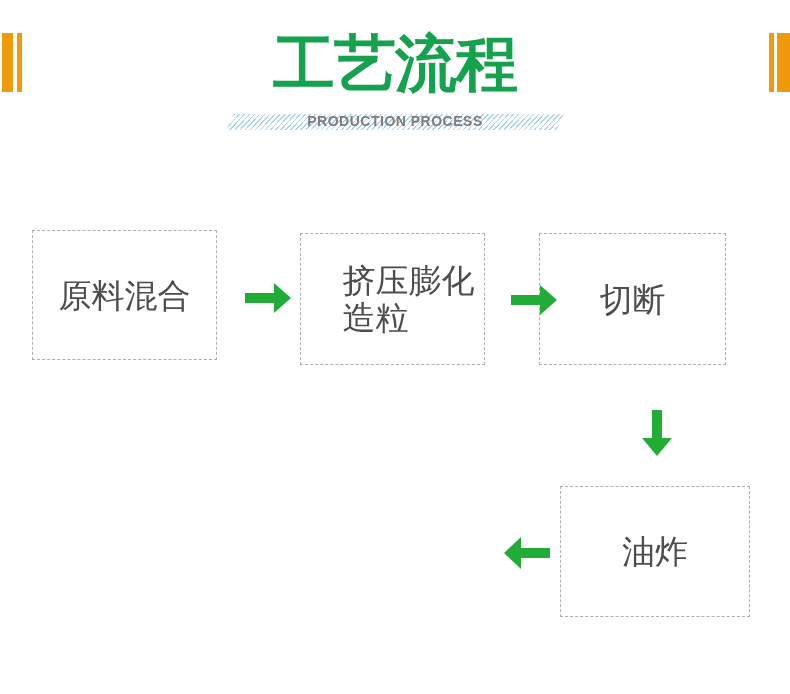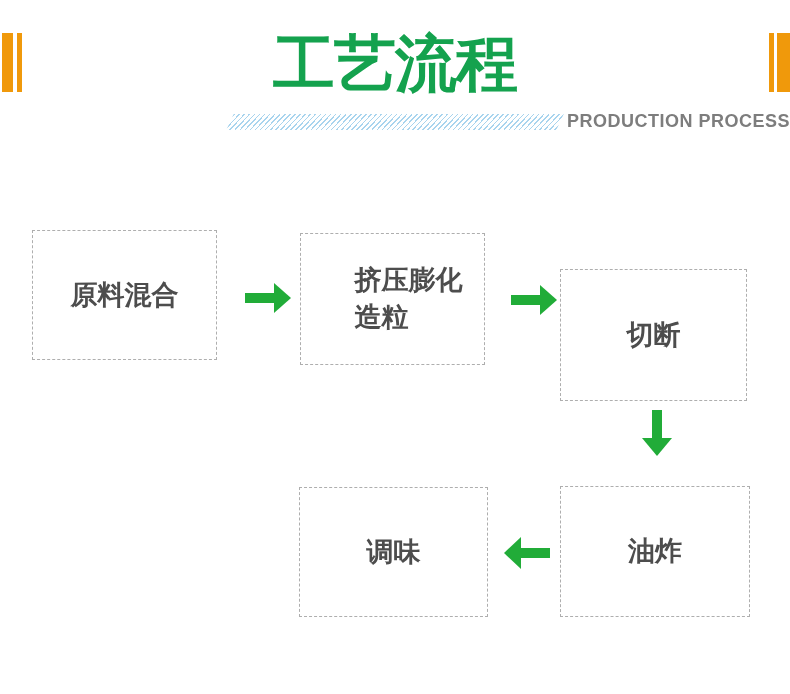--- a/index.html
+++ b/index.html
@@ -47,44 +47,44 @@
     width:330px;height:16px;
     transform:skewX(-25deg);
     background:repeating-linear-gradient(
       115deg,
       var(--stripe-blue) 0px, var(--stripe-blue) 1.4px,
       transparent 1.4px, transparent 4.6px
     );
   }
   .subtitle-text{
     position:absolute;left:0;right:0;top:0;
-    text-align:right;
-    font-size:18px;line-height:22px;font-weight:700;
+    text-align:center;
+    font-size:14px;line-height:22px;font-weight:700;
     letter-spacing:0.5px;
     color:var(--subtitle-gray);
   }
 
   
   .flow-box{
     position:absolute;
     border:1px dashed var(--box-border);
     display:flex;align-items:center;justify-content:center;
     box-sizing:border-box;
     background:#fff;
   }
   .flow-box .label{
-    font-size:27px;line-height:37px;font-weight:700;
+    font-size:33px;line-height:37px;font-weight:400;
     color:var(--box-text);
     white-space:pre-line;
     text-align:center;
   }
   .flow-box.multiline .label{text-align:left;margin-left:32px;}
   .box-mixing   {left:32px; top:230px;width:185px;height:130px;}
   .box-extrusion{left:300px;top:233px;width:185px;height:132px;}
-  .box-cutting  {left:560px;top:233px;width:187px;height:132px;margin-top:36px;}
+  .box-cutting  {left:539px;top:233px;width:187px;height:132px;}
   .box-frying   {left:560px;top:486px;width:190px;height:131px;justify-content:center;}
   .box-seasoning{left:299px;top:487px;width:189px;height:130px;}
 
   
   .arrow{position:absolute;}
   .arrow .shaft{position:absolute;background:var(--arrow-green);}
   .arrow .head{position:absolute;width:0;height:0;}
 
   .arrow.dir-right{width:46px;height:30px;}
   .arrow.dir-right .shaft{left:0;top:10px;width:30px;height:10px;}
@@ -136,23 +136,20 @@
   <div class="flow-box box-extrusion multiline">
     <span class="label">挤压膨化
 造粒</span>
   </div>
   <div class="flow-box box-cutting">
     <span class="label">切断</span>
   </div>
   <div class="flow-box box-frying">
     <span class="label">油炸</span>
   </div>
-  <div class="flow-box box-seasoning">
-    <span class="label">调味</span>
-  </div>
 
   <div class="arrow dir-right arrow-1">
     <span class="shaft"></span>
     <span class="head"></span>
   </div>
   <div class="arrow dir-right arrow-2">
     <span class="shaft"></span>
     <span class="head"></span>
   </div>
   <div class="arrow dir-down arrow-3">

